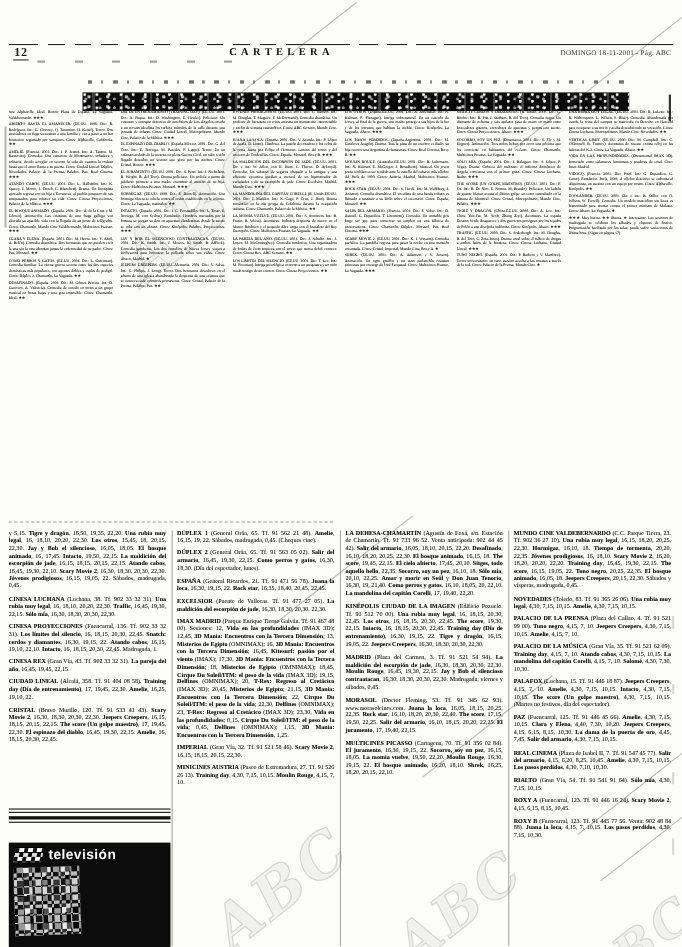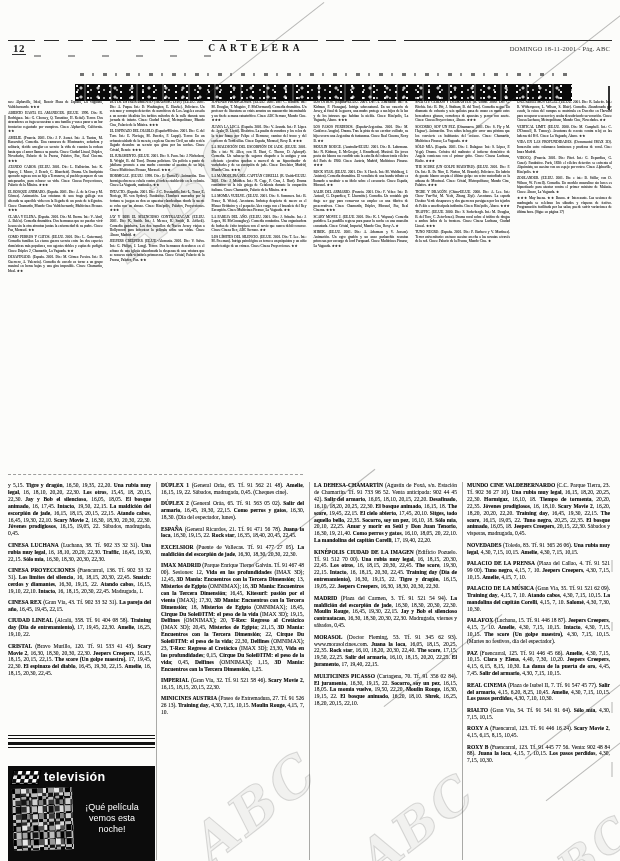--- a/index.html
+++ b/index.html
@@ -213,22 +213,17 @@
     <div style="top:742px;height:2.5px;"></div>
     <div style="top:747px;height:1px;"></div>
   </div>
   <div class="tvad">
     <div class="tvad-head">
       <span class="tvad-check"></span>
       <span class="tvad-brand">televisión</span>
     </div>
     <div class="tvad-body">
       <span class="tvad-mosaic"></span>
-      <span class="tvad-headline">
-        <span>¡Qué película</span><br>
-        <span>vemos esta</span><br>
-        <span>noche!</span>
-      </span>
     </div>
     <span class="tvad-url">www.abc.es</span>
   </div>
 
 </div>
 
 </body></html>

